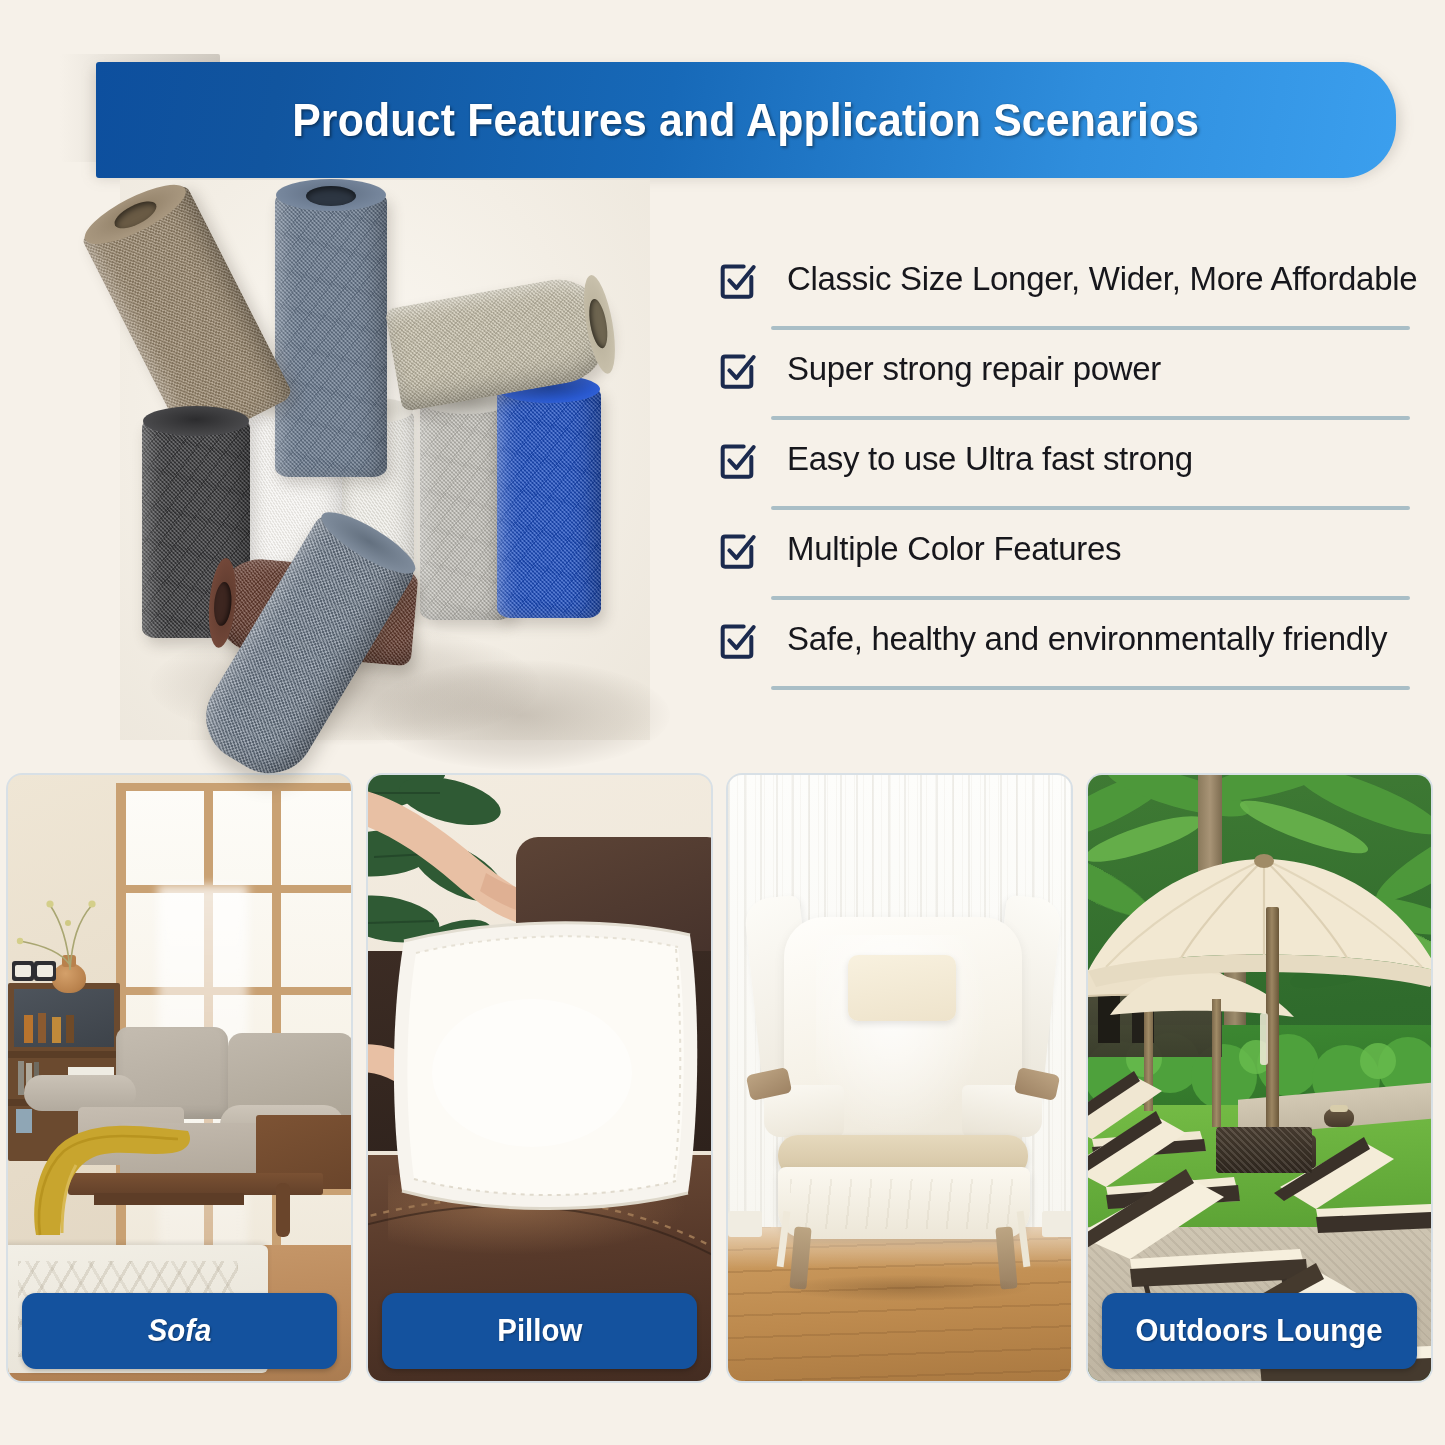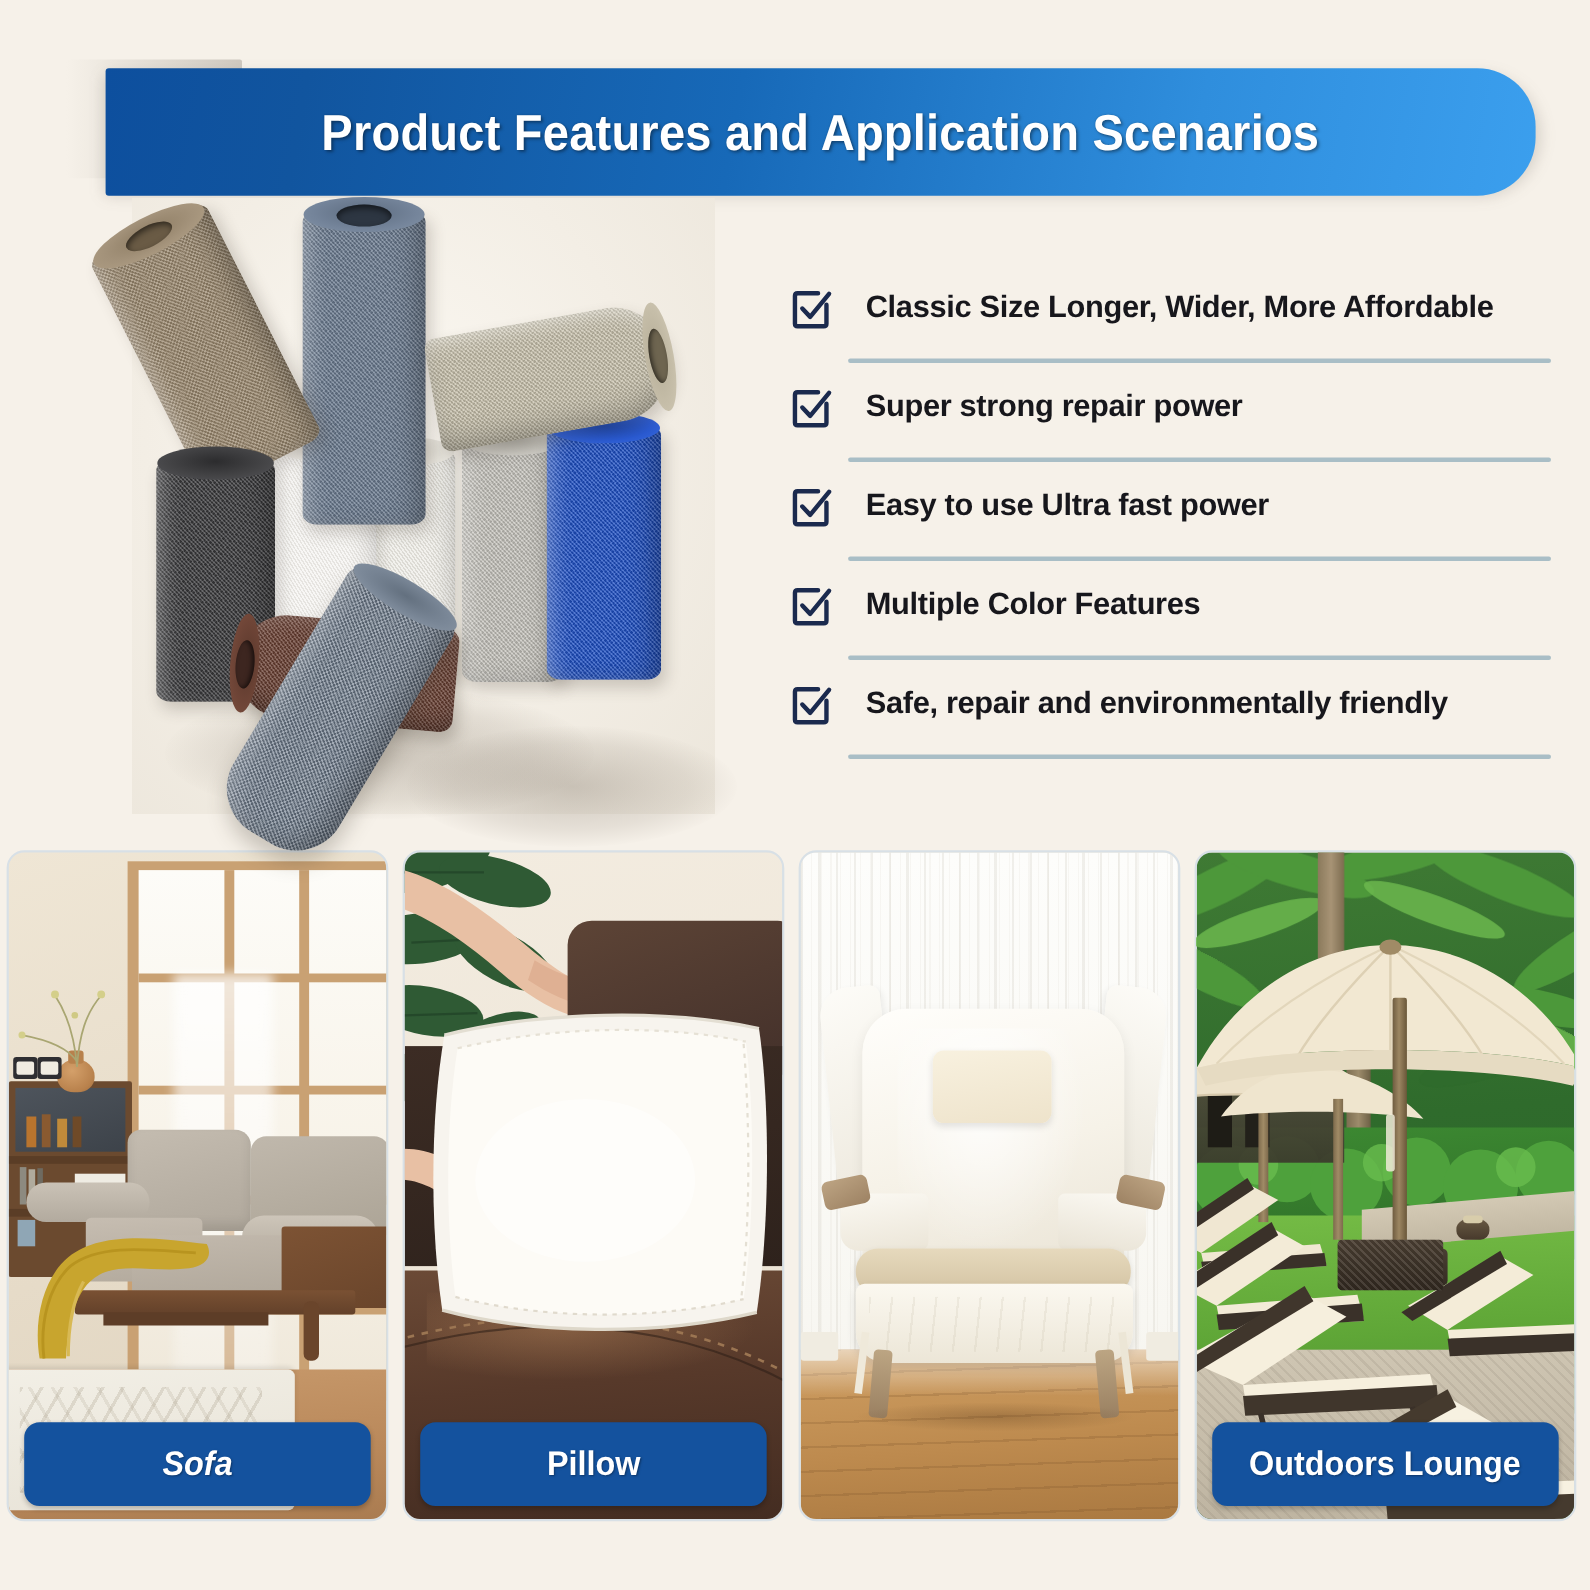--- a/index.html
+++ b/index.html
@@ -74,21 +74,21 @@
     background: radial-gradient(ellipse, rgba(110,98,84,0.30) 0%, rgba(110,98,84,0.12) 50%, rgba(110,98,84,0) 72%);
     border-radius: 50%;
   }
 
   
   .features { position: absolute; left: 716px; top: 248px; width: 690px; }
   .feature-row { position: relative; height: 90px; }
   .feature-line { display: flex; align-items: center; height: 62px; }
   .chk { width: 42px; height: 42px; flex: 0 0 42px; margin-right: 29px; }
   .feature-text {
-    font-size: 28px; color: #17171c; font-weight: 700;
+    font-size: 33px; color: #17171c; font-weight: 400;
     font-family: "Liberation Sans", sans-serif;
     letter-spacing: -0.3px; white-space: nowrap;
   }
   .feature-rule {
     position: absolute; left: 55px; right: -4px; bottom: 8px;
     height: 4px; background: #a9bec6; border-radius: 2px;
   }
 
   
   .cards { position: absolute; left: 0; top: 773px; width: 1445px; height: 672px; }
@@ -230,21 +230,21 @@
   </div>
 
   <div class="feature-row">
     <div class="feature-line">
       <span class="chk">
         <svg viewBox="0 0 44 44" width="42" height="42">
           <path d="M37 20 L37 38 Q37 40.5 34.5 40.5 L9.5 40.5 Q7 40.5 7 38 L7 11.5 Q7 9 9.5 9 L29 9" fill="none" stroke="#1b2a4e" stroke-width="4.2" stroke-linecap="round" stroke-linejoin="round"></path>
           <path d="M14 23.5 L21.5 31.5 L39.5 9.5" fill="none" stroke="#1b2a4e" stroke-width="4.2" stroke-linecap="round" stroke-linejoin="round"></path>
         </svg>
       </span>
-      <span class="feature-text">Easy to use Ultra fast power</span>
+      <span class="feature-text">Easy to use Ultra fast strong</span>
     </div>
     <div class="feature-rule"></div>
   </div>
 
   <div class="feature-row">
     <div class="feature-line">
       <span class="chk">
         <svg viewBox="0 0 44 44" width="42" height="42">
           <path d="M37 20 L37 38 Q37 40.5 34.5 40.5 L9.5 40.5 Q7 40.5 7 38 L7 11.5 Q7 9 9.5 9 L29 9" fill="none" stroke="#1b2a4e" stroke-width="4.2" stroke-linecap="round" stroke-linejoin="round"></path>
           <path d="M14 23.5 L21.5 31.5 L39.5 9.5" fill="none" stroke="#1b2a4e" stroke-width="4.2" stroke-linecap="round" stroke-linejoin="round"></path>
@@ -256,21 +256,21 @@
   </div>
 
   <div class="feature-row">
     <div class="feature-line">
       <span class="chk">
         <svg viewBox="0 0 44 44" width="42" height="42">
           <path d="M37 20 L37 38 Q37 40.5 34.5 40.5 L9.5 40.5 Q7 40.5 7 38 L7 11.5 Q7 9 9.5 9 L29 9" fill="none" stroke="#1b2a4e" stroke-width="4.2" stroke-linecap="round" stroke-linejoin="round"></path>
           <path d="M14 23.5 L21.5 31.5 L39.5 9.5" fill="none" stroke="#1b2a4e" stroke-width="4.2" stroke-linecap="round" stroke-linejoin="round"></path>
         </svg>
       </span>
-      <span class="feature-text">Safe, repair and environmentally friendly</span>
+      <span class="feature-text">Safe, healthy and environmentally friendly</span>
     </div>
     <div class="feature-rule"></div>
   </div>
 
 </div>
 
 <div class="cards">
 
   <div class="card" style="left:6px;font-style:italic;">
     <div class="scene">

